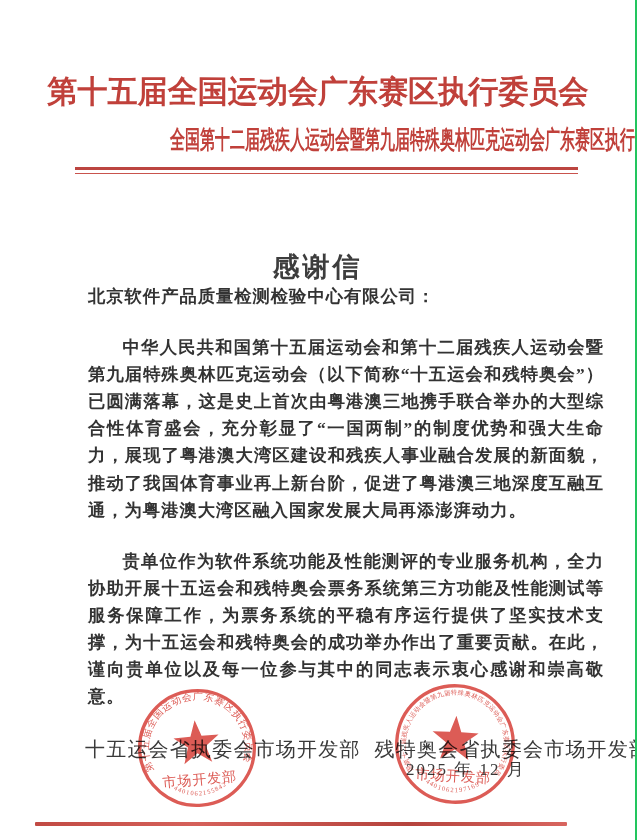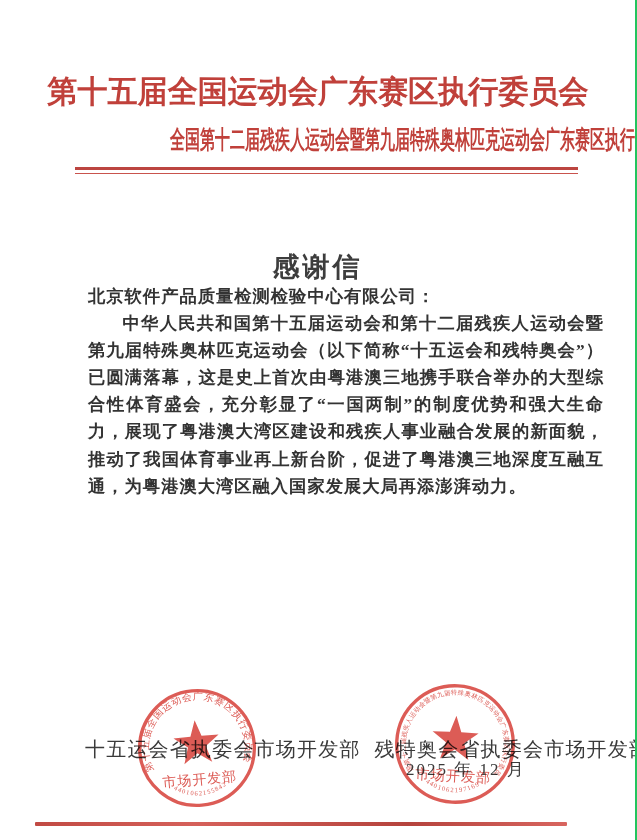--- a/index.html
+++ b/index.html
@@ -30,21 +30,21 @@
 
   
   .letter-title { position: absolute; left: 0; top: 213px; width: 100%;
                   text-align: center; font-size: 27px; font-weight: bold;
                   color: #3d3d3d; letter-spacing: 3px; margin-top: 36px; }
 
   
   .letter-body { position: absolute; left: 88px; top: 283px; width: 516px;
                  font-size: 17.3px; line-height: 27.1px; letter-spacing: 1px;
                  color: #333333; text-align: justify; z-index: 1; font-weight: bold; }
-  .letter-body .para { text-indent: 2em; }
+  .letter-body .para { text-indent: 2em; margin-top: 24px; }
 
   
   .sig-row { position: absolute; left: 85px; top: 736px; white-space: nowrap;
              font-size: 20px; letter-spacing: 1.2px; color: #3a3a3a; z-index: 1; }
   .sig-row .sig-gap { display: inline-block; width: 14px; }
   .letter-date { position: absolute; left: 406px; top: 758px; font-size: 17px;
                  letter-spacing: 2px; color: #3a3a3a; z-index: 1; }
 
   
   .seal { position: absolute; mix-blend-mode: multiply; opacity: 0.88; z-index: 2; }
@@ -70,20 +70,21 @@
     <span class="squeeze">全国第十二届残疾人运动会暨第九届特殊奥林匹克运动会广东赛区执行委员会</span>
   </div>
   <div class="rule-thick"></div>
   <div class="rule-thin"></div>
 
   <div class="letter-title">感谢信</div>
 
   <div class="letter-body">
     <div class="salutation">北京软件产品质量检测检验中心有限公司：</div>
     <div class="para">中华人民共和国第十五届运动会和第十二届残疾人运动会暨第九届特殊奥林匹克运动会（以下简称“十五运会和残特奥会”）已圆满落幕，这是史上首次由粤港澳三地携手联合举办的大型综合性体育盛会，充分彰显了“一国两制”的制度优势和强大生命力，展现了粤港澳大湾区建设和残疾人事业融合发展的新面貌，推动了我国体育事业再上新台阶，促进了粤港澳三地深度互融互通，为粤港澳大湾区融入国家发展大局再添澎湃动力。</div>
+    <div class="para">贵单位作为软件系统功能及性能测评的专业服务机构，全力协助开展十五运会和残特奥会票务系统第三方功能及性能测试等服务保障工作，为票务系统的平稳有序运行提供了坚实技术支撑，为十五运会和残特奥会的成功举办作出了重要贡献。在此，谨向贵单位以及每一位参与其中的同志表示衷心感谢和崇高敬意。</div>
   </div>
 
   <div class="sig-row">
     <span>十五运会省执委会市场开发部</span><span class="sig-gap"></span><span>残特奥会省执委会市场开发部</span>
   </div>
   <div class="letter-date">2025 年 12 月</div>
 
   <div class="seal seal-left">
     <svg viewBox="0 0 120 120">
       <circle cx="60" cy="60" r="55.5" fill="none" stroke="#d8453e" stroke-width="3.2"></circle>

